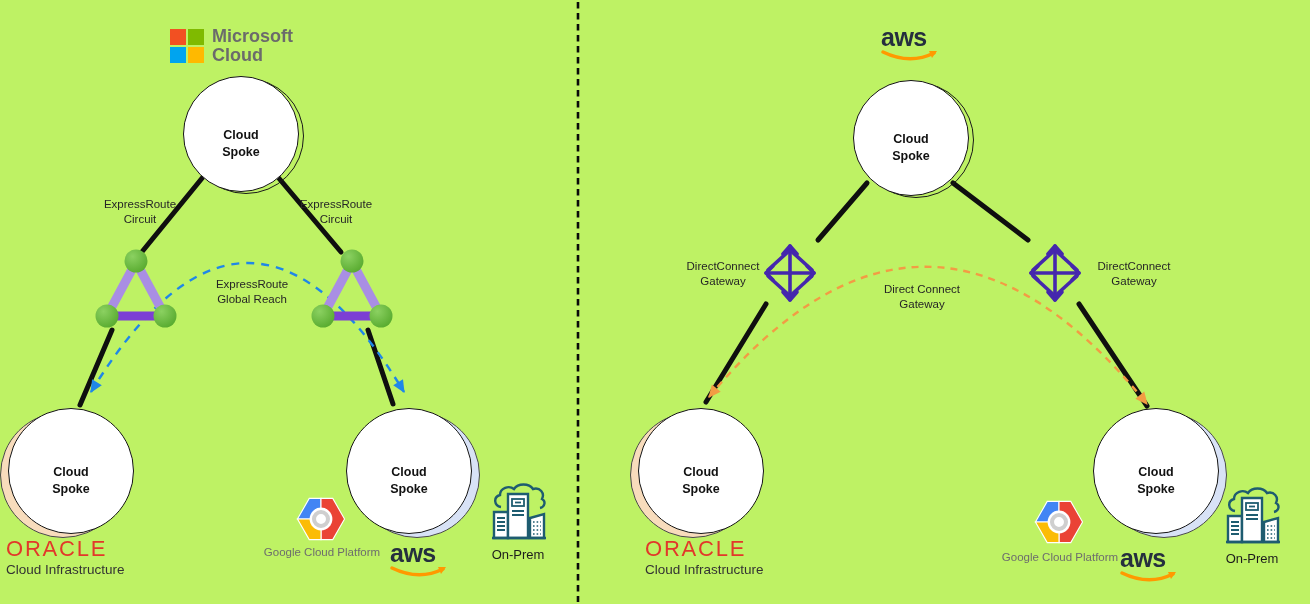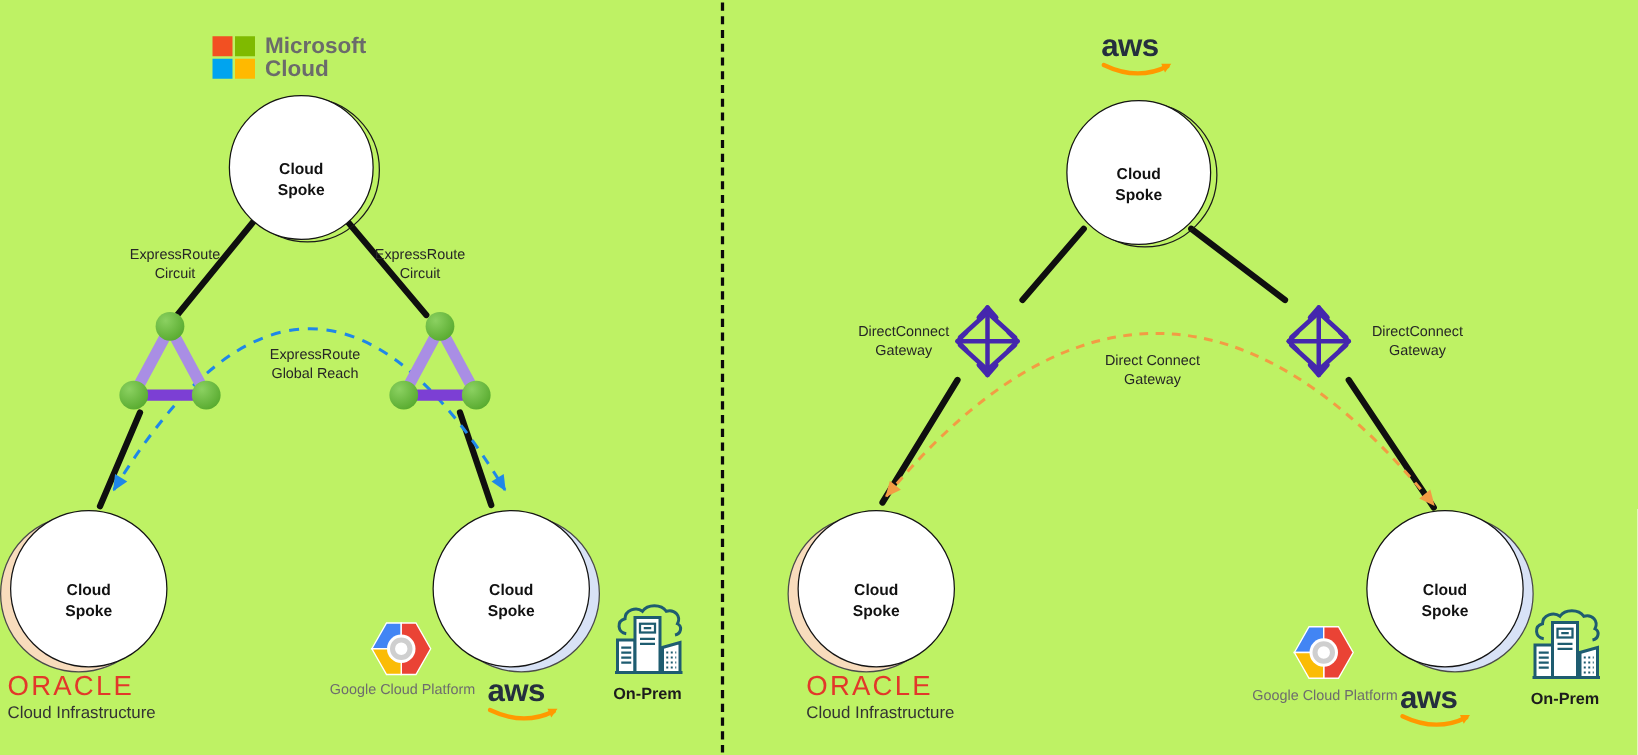--- a/index.html
+++ b/index.html
@@ -25,21 +25,21 @@
   .ms-text{font-size:18px;font-weight:600;color:#6b6b6b;line-height:1.05;}
 
   .aws-logo{position:absolute;z-index:5;display:flex;flex-direction:column;}
   .aws-word{font-size:25px;font-weight:700;color:#252f3e;letter-spacing:-0.5px;line-height:0.9;}
 
   .oracle-logo{position:absolute;z-index:5;}
   .oracle-word{font-size:22px;font-weight:400;color:#e2382a;letter-spacing:1.8px;line-height:1.1;}
   .oracle-sub{font-size:13.5px;color:#333;margin-top:1px;text-align:center;}
 
   .gcp-label{position:absolute;font-size:11.5px;color:#6d6d6d;text-align:center;z-index:5;}
-  .onprem-label{position:absolute;font-size:13px;color:#1c1c1c;text-align:center;z-index:5;font-weight:bold;}
+  .onprem-label{position:absolute;font-size:13px;color:#1c1c1c;text-align:center;z-index:5;}
 </style>
 </head>
 <body>
 
 <div class="canvas">
 
   <svg class="overlay" width="1310" height="604" viewBox="0 0 1310 604">
     <defs>
       <marker id="arrB" orient="auto-start-reverse" markerUnits="userSpaceOnUse" markerWidth="16" markerHeight="14" viewBox="-1 -6 14 12" refX="10" refY="0">
         <path d="M0,-5 L11,0 L0,5 Z" fill="#1f87e8"></path>

